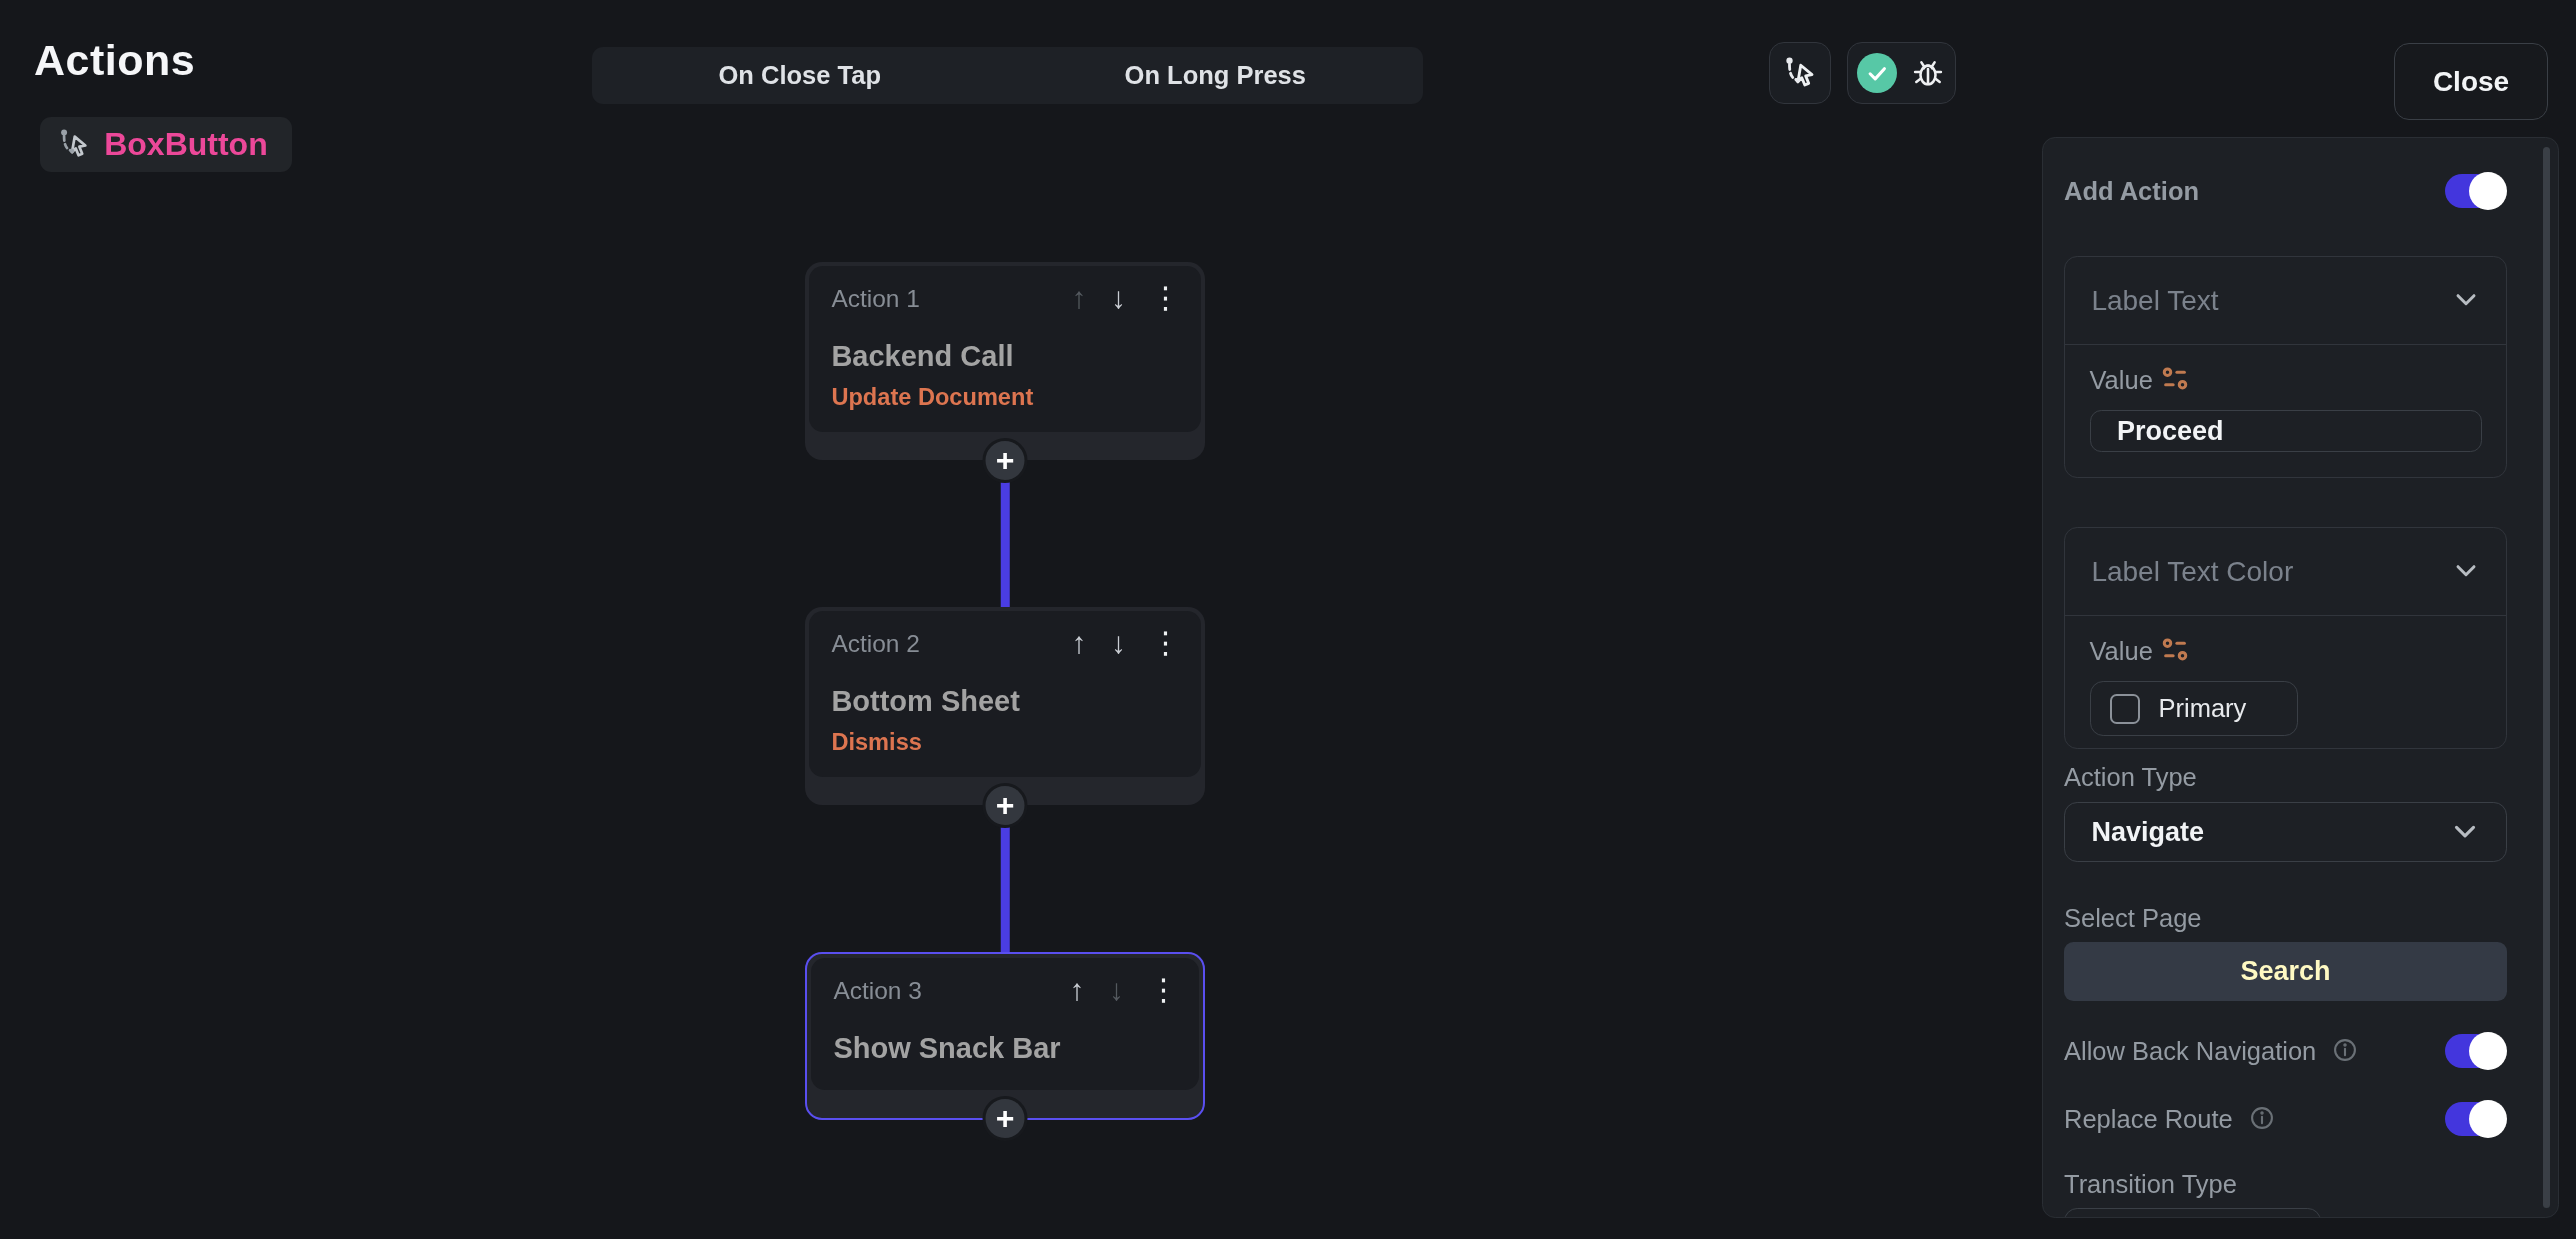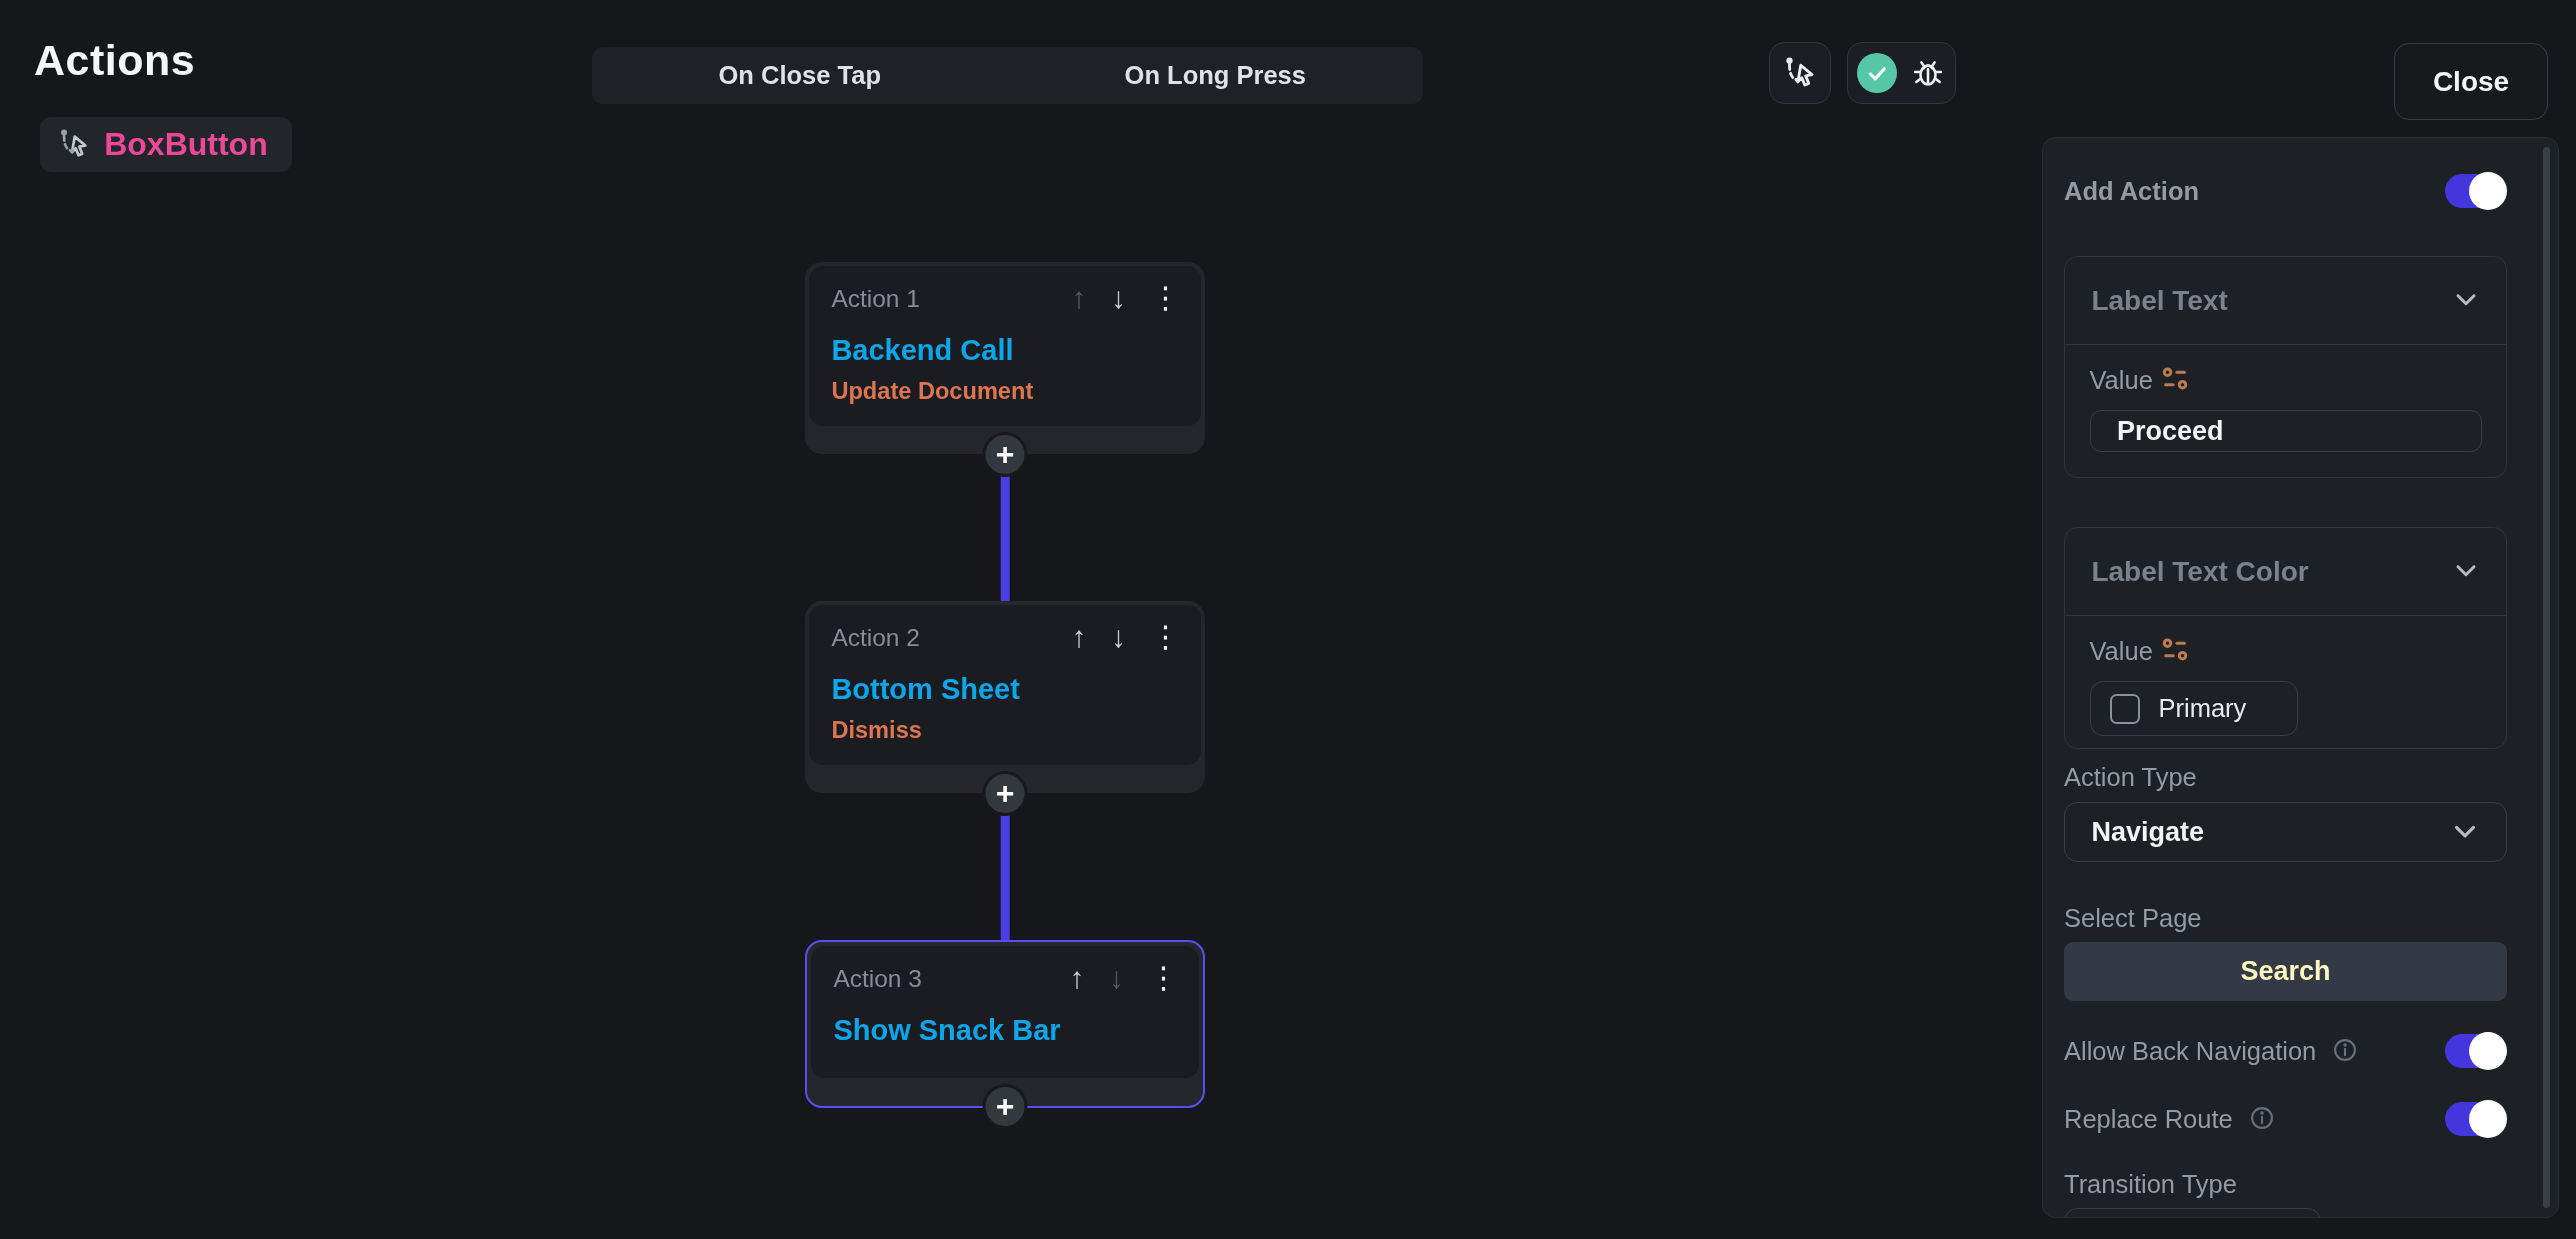--- a/index.html
+++ b/index.html
@@ -35,41 +35,41 @@
     top:100%;width:8.5px;height:149px;background:#4a3de3;z-index:0;}
   .action-card{position:relative;background:#24262c;border-radius:17px;padding:3.8px 3.8px 28px 3.8px;z-index:1;}
   .action-card-wrap.selected .action-card{border:2.8px solid #5a4ff0;}
   .card-inner{background:#1a1c21;border-radius:14px;min-height:132px;padding:19px 22.6px 21px 22.6px;}
   .card-top{display:flex;align-items:flex-start;}
   .card-label{font-size:24.5px;color:#878d95;flex:1;}
   .card-controls{display:flex;align-items:center;gap:24.5px;margin-top:-1.9px;}
   .arrow{font-size:30px;color:#c9cdd3;line-height:1;cursor:pointer;}
   .arrow.disabled{color:#54595f;}
   .kebab{font-size:30px;color:#eef0f2;line-height:1;letter-spacing:-1.9px;cursor:pointer;}
-  .card-title{margin-top:21px;font-size:29px;font-weight:800;color:#0ea5e9;}
+  .card-title{margin-top:27px;font-size:29px;font-weight:800;color:#a3a3a3;}
   .card-subtitle{margin-top:11.3px;font-size:23.6px;font-weight:800;color:#dd7550;}
   .plus-btn{position:absolute;left:50%;bottom:-22.6px;transform:translateX(-50%);width:45px;height:45px;border-radius:50%;
     background:#33373e;border:3.8px solid #17191d;color:#fff;font-size:32px;font-weight:600;line-height:38px;text-align:center;z-index:2;cursor:pointer;}
 
   
   .panel{position:absolute;left:2042px;top:137px;width:517px;height:1081px;background:#1d2025;
     border:1.9px solid #2a2e34;border-radius:13.2px;overflow:hidden;}
   .panel-scrollbar{position:absolute;right:8.5px;top:9.4px;bottom:9.4px;width:6.6px;border-radius:3.8px;background:#3a3f46;}
   .p-label{font-size:25.5px;color:#949ba3;}
   .row-addaction{position:absolute;left:21px;right:53px;top:36px;display:flex;align-items:center;justify-content:space-between;}
   .row-addaction .p-label{font-weight:700;}
   .toggle{width:60px;height:34px;border-radius:17px;background:#4336dd;position:relative;cursor:pointer;flex:none;}
   .toggle::after{content:"";position:absolute;right:-1.9px;top:-1.9px;width:38px;height:38px;border-radius:50%;background:#ffffff;}
 
   .section{position:absolute;left:21px;width:443px;border:1.9px solid #31353c;border-radius:13.2px;background:#1d2025;}
   .section.label-text{top:118px;height:222px;}
   .section.label-color{top:389px;height:222px;}
   .section-head{height:88px;display:flex;align-items:center;justify-content:space-between;
     padding:0 24.5px 0 26.4px;border-bottom:1.9px solid #31353c;cursor:pointer;}
-  .section-title{font-size:28px;font-weight:700;color:#7b828c;}
+  .section-title{font-size:28px;font-weight:400;color:#7b828c;}
   .value-row{display:flex;align-items:center;gap:7px;margin:19px 0 0 24.5px;}
   .value-input{margin:13.2px 24.5px 0 24.5px;height:42px;border:1.9px solid #3a3f46;border-radius:11.3px;
     display:flex;align-items:center;padding:0 26.4px;}
   .value-input .value-text{font-size:27px;font-weight:800;color:#f2f4f6;}
   .swatch-pill{margin:13.2px 0 0 24.5px;width:208px;height:55px;border:1.9px solid #3a3f46;border-radius:13.2px;
     display:flex;align-items:center;gap:19px;padding:0 19px;cursor:pointer;}
   .swatch-box{width:30px;height:30px;border:2.8px solid #8b9199;border-radius:6.6px;background:transparent;}
   .swatch-label{font-size:25.5px;color:#e8eaed;}
 
   .lbl-actiontype{position:absolute;left:21px;top:625px;}

